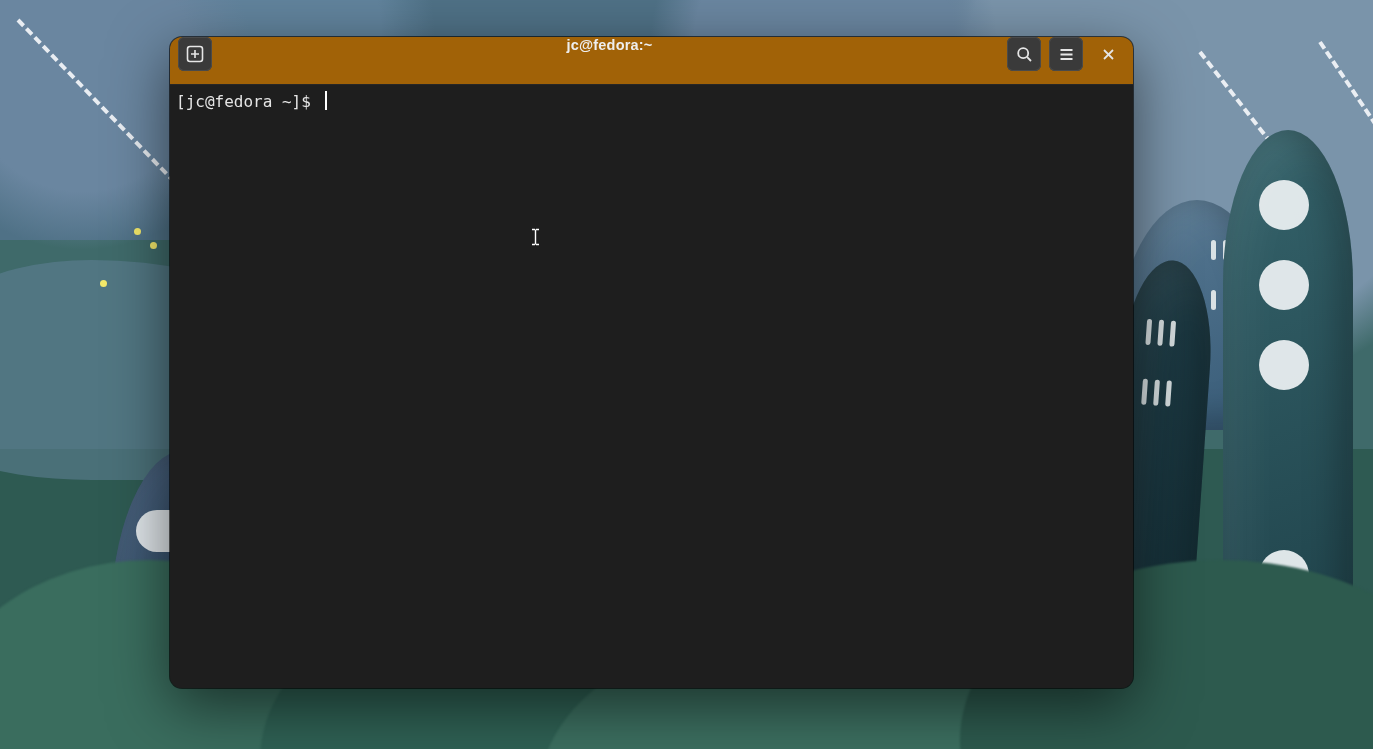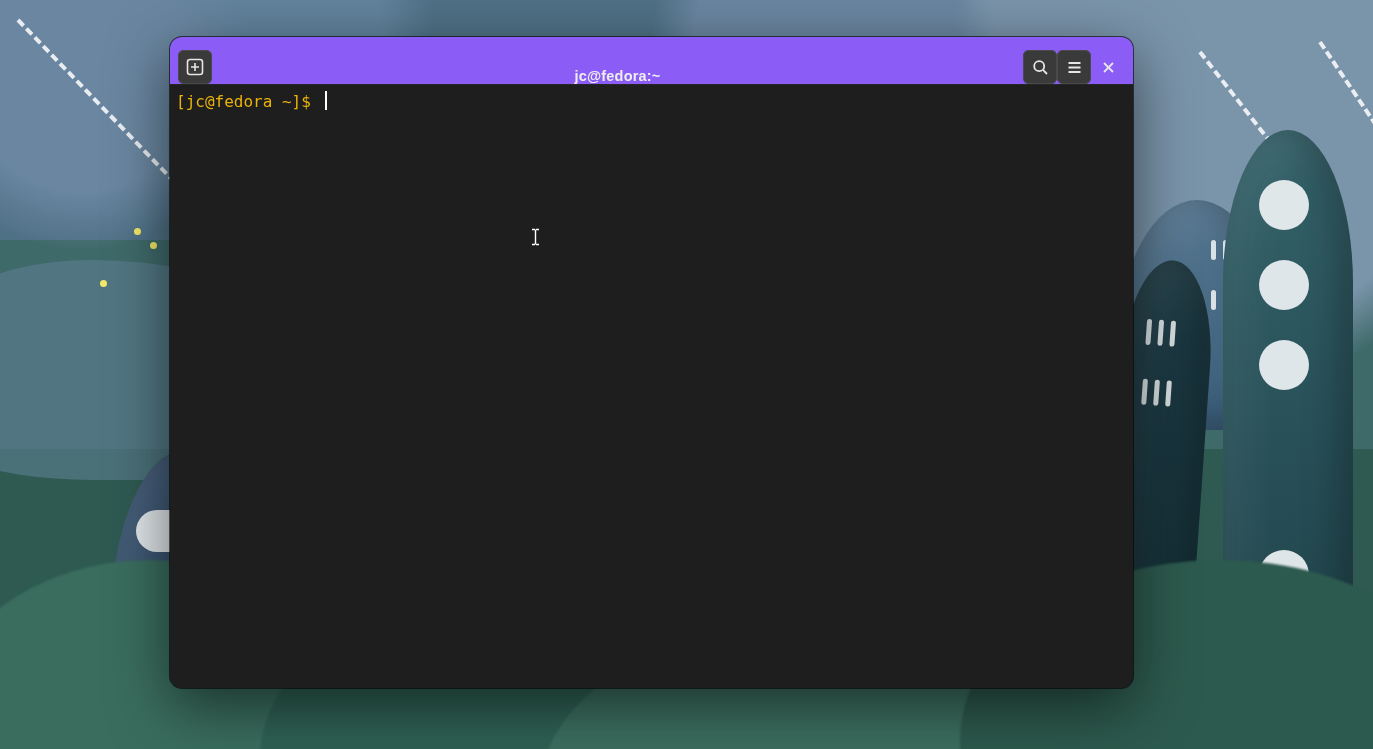--- a/index.html
+++ b/index.html
@@ -111,25 +111,25 @@
     border-radius: 12px;
     overflow: hidden;
     box-shadow: 0 18px 60px rgba(0,0,0,.55), 0 0 0 1px rgba(0,0,0,.6);
     background: #1e1e1e;
     display: flex;
     flex-direction: column;
   }
 
   .titlebar {
     height: 47px;
-    background: #8b5cf6;
+    background: #a16207;
     display: flex;
-    align-items: flex-end;
+    align-items: flex-start;
     padding: 0 8px;
-    gap: 0;
+    gap: 8px;
     color: #cfcfcf;
     border-bottom: 1px solid #262626;
   }
   .title {
     flex: 1;
     text-align: center;
     font-size: 14.5px;
     font-weight: 600;
     color: #eeeeee;
     letter-spacing: .2px;
@@ -154,21 +154,21 @@
     flex: 1;
     position: relative;
     background: #1e1e1e;
     color: #ffffff;
     font-family: "DejaVu Sans Mono","Liberation Mono",Menlo,Consolas,monospace;
     font-size: 16px;
     line-height: 22px;
     padding: 6px 6px;
     white-space: pre;
   }
-  .terminal .prompt { color:#eab308;text-align:center; }
+  .terminal .prompt { color:#e5e5e5;text-align:center; }
 
   .tcursor {
     display:inline-block;
     width:2px;
     height:19px;
     background:#ffffff;
     vertical-align:-3px;
     margin-left:4px;
     animation: blink 1s step-end infinite;
   }

